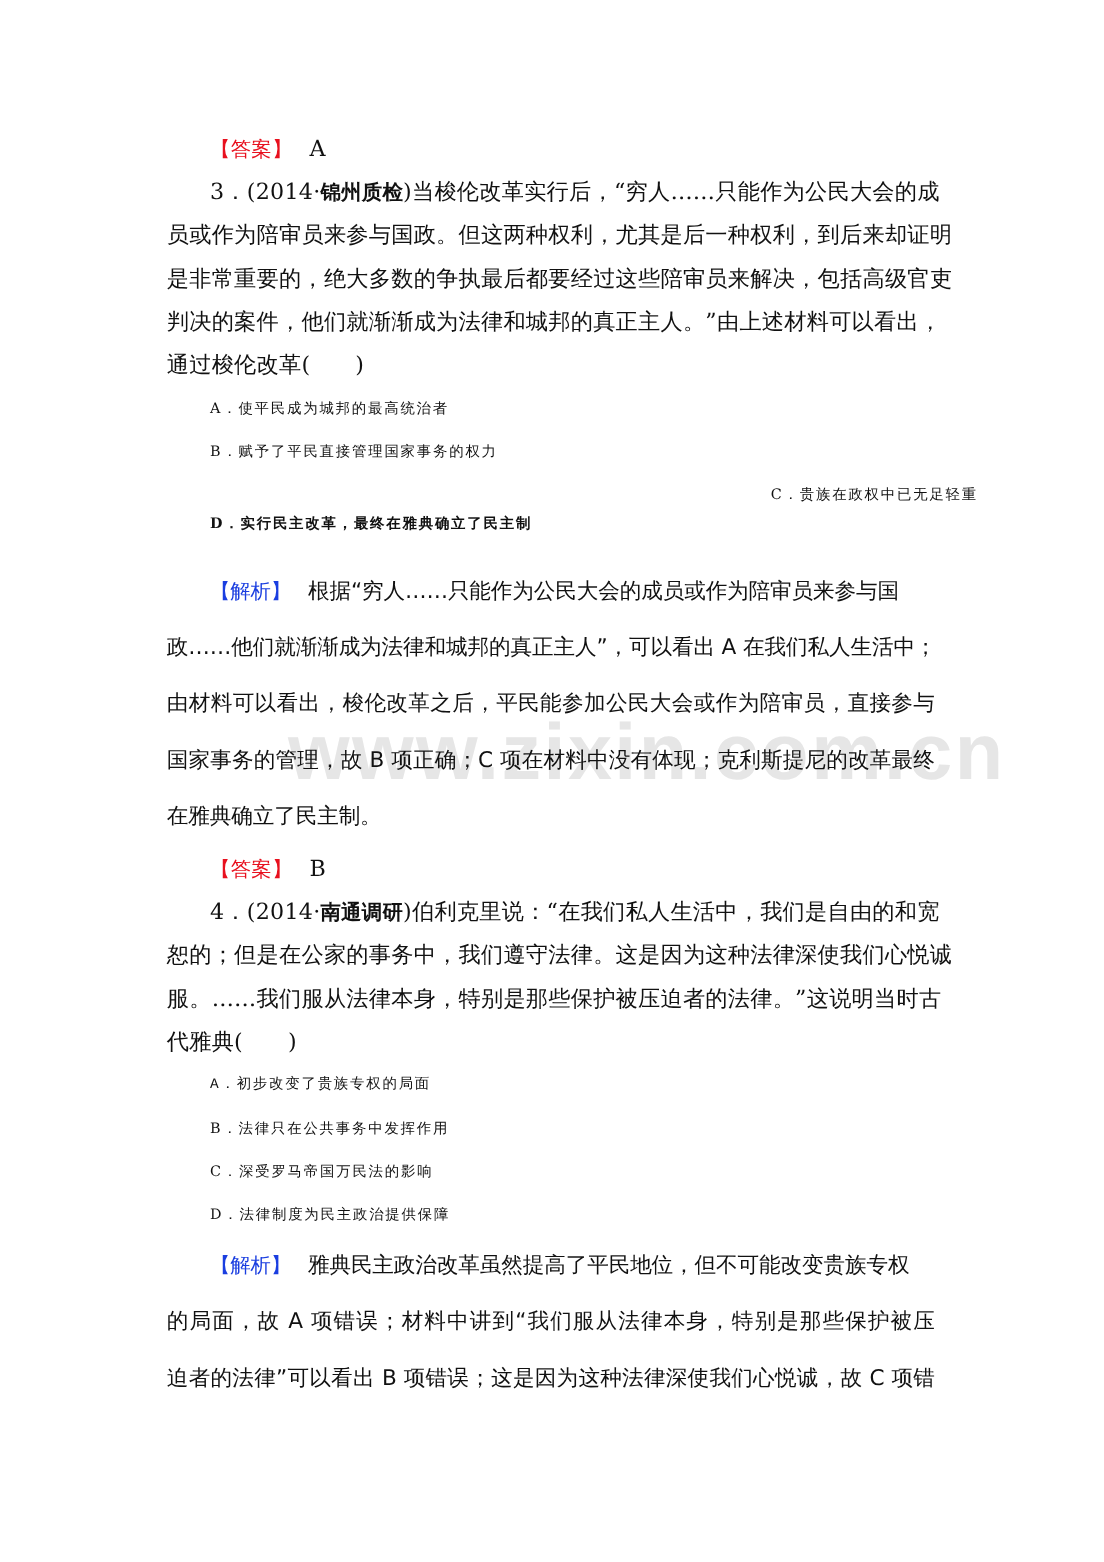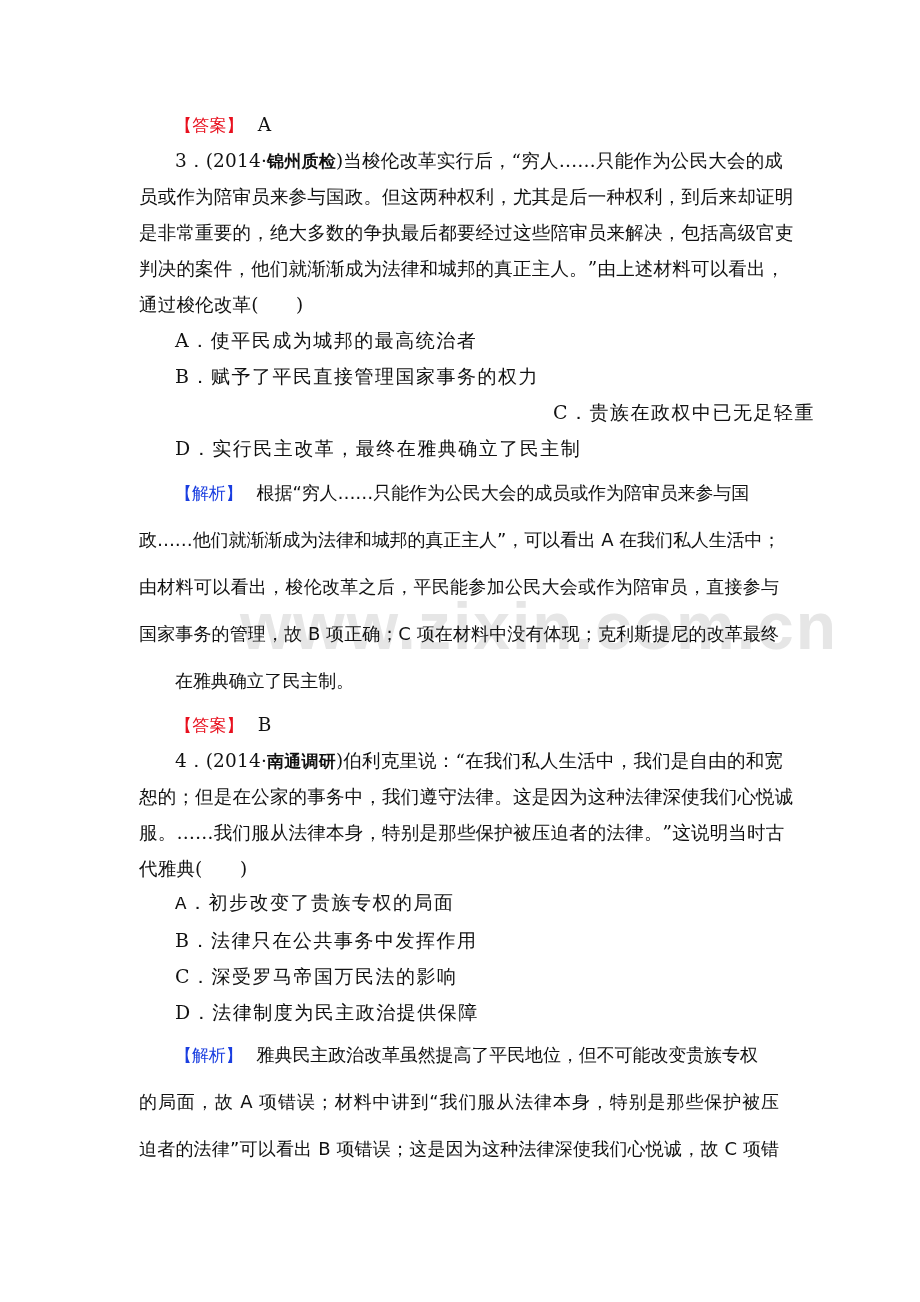--- a/index.html
+++ b/index.html
@@ -24,21 +24,21 @@
     .line {
       position: absolute;
       left: 139px;
       width: 640px;
       font-size: 18.5px;
       line-height: 24px;
       white-space: nowrap;
       letter-spacing: 0.2px;
     }
     .indent { left: 175px; }
-    .opt { left: 175px; font-size: 19px; letter-spacing: 1.5px; }
+    .opt { left: 175px; font-size: 12px; letter-spacing: 1.5px; }
     .sans {
       font-family: "DejaVu Sans", "Liberation Sans", sans-serif;
       font-size: 18px;
       letter-spacing: -0.1px;
     }
     .tag-answer {
       color: #e8101e;
       font-family: "DejaVu Sans", "Liberation Sans", sans-serif;
       font-size: 17px;
       margin-right: 14px;
@@ -83,29 +83,29 @@
       <span>3．</span><span>(2014·</span><span class="bold">锦州质检</span><span>)</span><span>当梭伦改革实行后，“穷人……只能作为公民大会的成</span>
     </div>
     <div class="line justify" style="top:185px;">员或作为陪审员来参与国政。但这两种权利，尤其是后一种权利，到后来却证明</div>
     <div class="line justify" style="top:221px;">是非常重要的，绝大多数的争执最后都要经过这些陪审员来解决，包括高级官吏</div>
     <div class="line justify" style="top:257px;">判决的案件，他们就渐渐成为法律和城邦的真正主人。”由上述材料可以看出，</div>
     <div class="line" style="top:293px;">通过梭伦改革(　　)</div>
 
     <div class="line opt" style="top:328px;">A．使平民成为城邦的最高统治者</div>
     <div class="line opt" style="top:364px;">B．赋予了平民直接管理国家事务的权力</div>
     <div class="line opt" style="top:400px;text-align:right;">C．贵族在政权中已无足轻重</div>
-    <div class="line opt" style="top:436px;">D．实行民主改革，最终在雅典确立了民主制</div>
+    <div class="line opt" style="top:424px;font-weight:bold;">D．实行民主改革，最终在雅典确立了民主制</div>
 
     <div class="line indent sans" style="top:481px;">
       <span class="tag-analysis">【解析】</span><span>根据“穷人……只能作为公民大会的成员或作为陪审员来参与国</span>
     </div>
     <div class="line sans justify" style="top:528px;">政……他们就渐渐成为法律和城邦的真正主人”，可以看出 A 在我们私人生活中；</div>
     <div class="line sans justify" style="top:575px;">由材料可以看出，梭伦改革之后，平民能参加公民大会或作为陪审员，直接参与</div>
     <div class="line sans justify" style="top:622px;">国家事务的管理，故 B 项正确；C 项在材料中没有体现；克利斯提尼的改革最终</div>
-    <div class="line sans" style="top:669px;margin-left:36px;">在雅典确立了民主制。</div>
+    <div class="line sans" style="top:669px;">在雅典确立了民主制。</div>
 
     <div class="line indent" style="top:713px;">
       <span class="tag-answer">【答案】</span><span>B</span>
     </div>
 
     <div class="line indent" style="top:749px;">
       <span>4．</span><span>(2014·</span><span class="bold">南通调研</span><span>)</span><span>伯利克里说：“在我们私人生活中，我们是自由的和宽</span>
     </div>
     <div class="line justify" style="top:785px;">恕的；但是在公家的事务中，我们遵守法律。这是因为这种法律深使我们心悦诚</div>
     <div class="line justify" style="top:821px;">服。……我们服从法律本身，特别是那些保护被压迫者的法律。”这说明当时古</div>

